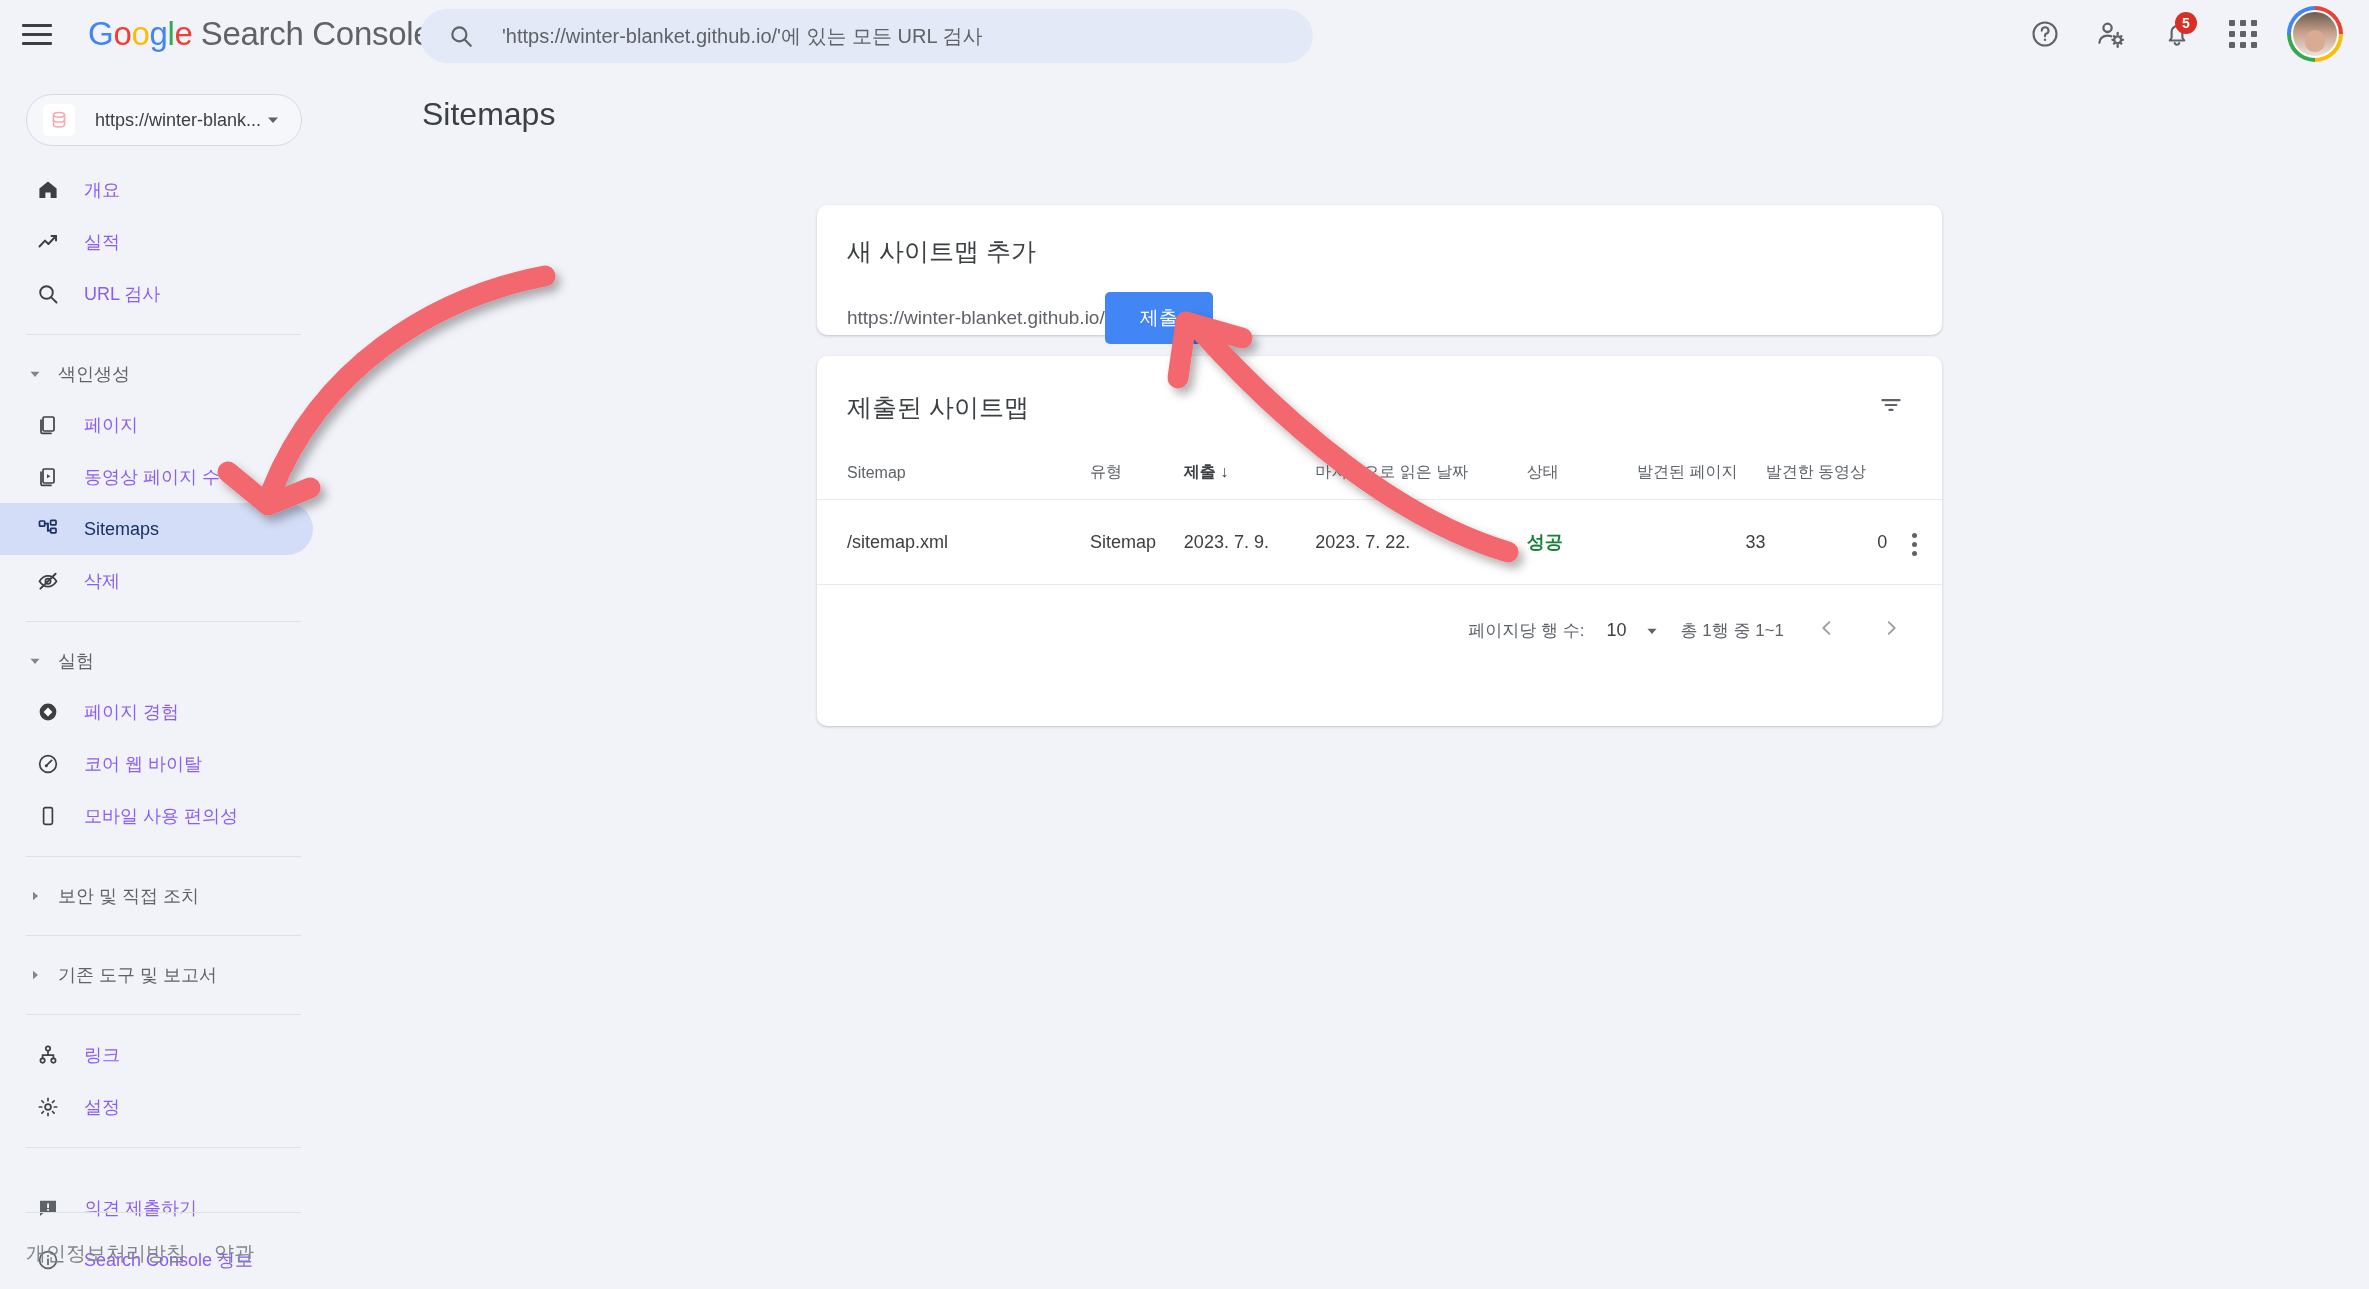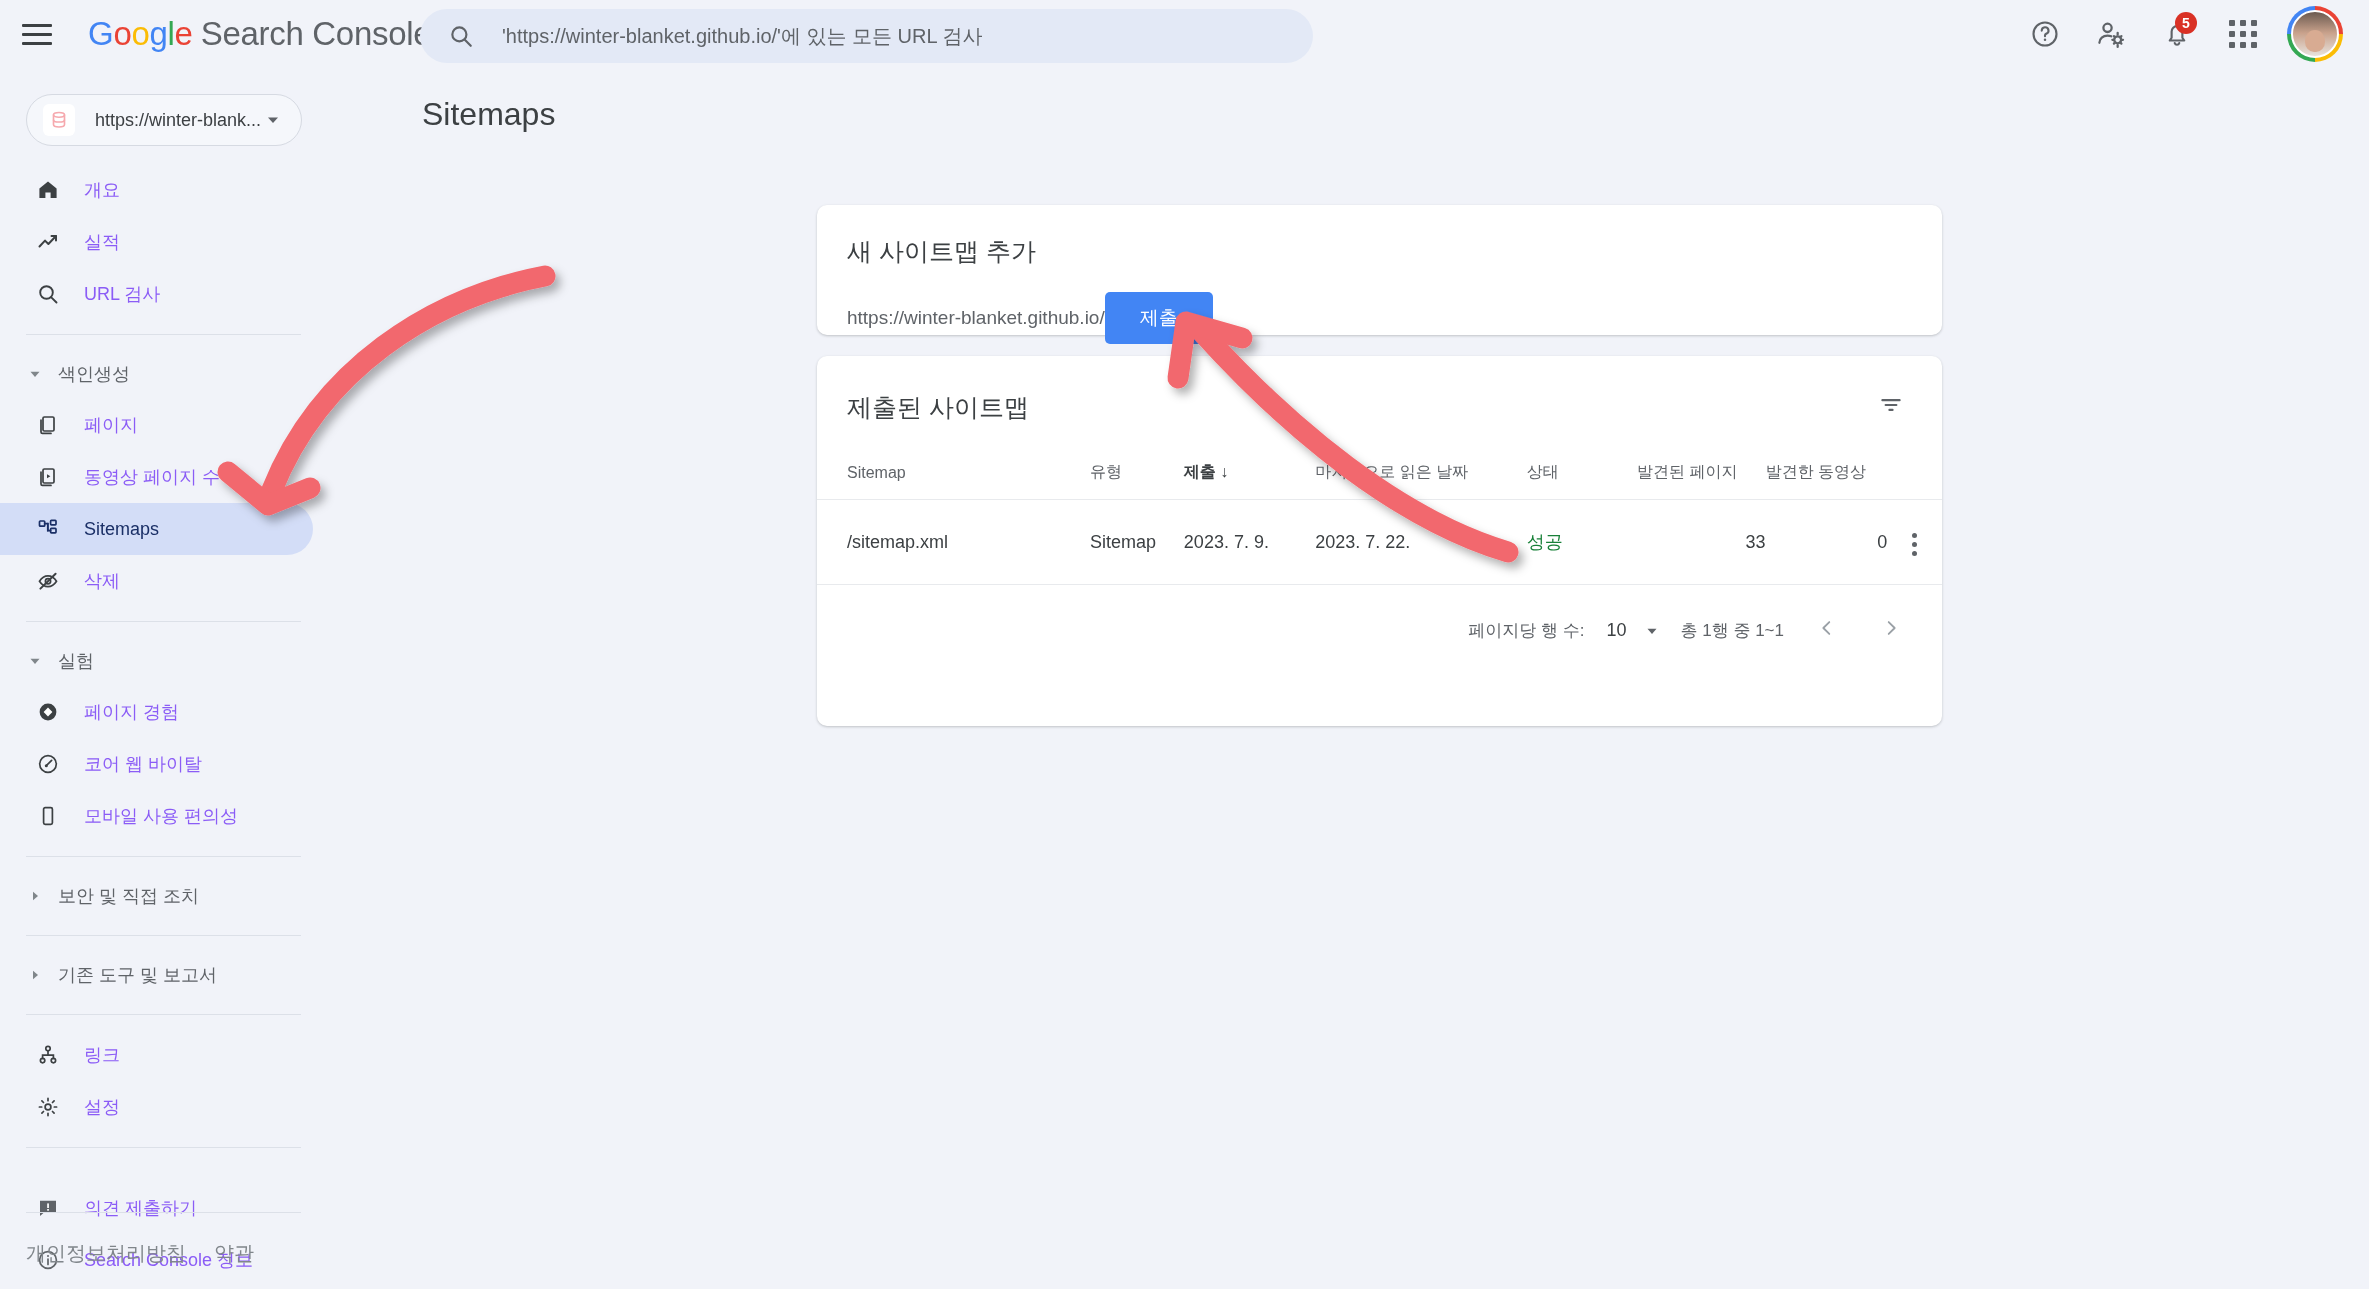--- a/index.html
+++ b/index.html
@@ -203,21 +203,21 @@
     text-align: left; padding: 6px 0 16px 0;
     white-space: nowrap;
   }
   thead th.sorted { color: #3c4043; font-weight: bold; }
   thead th.num, tbody td.num { text-align: right; }
   tbody tr { border-top: 1px solid #E8EAED; border-bottom: 1px solid #E8EAED; }
   tbody td {
     font-size: 18px; color: #3c4043;
     padding: 22px 0; white-space: nowrap;
   }
-  td.status { color: #188038; }
+  td.status { color: #188038; font-weight: bold; }
   .col-sitemap { width: 330px; padding-left: 30px !important; }
   .col-type { width: 105px; }
   .col-sub { width: 150px; }
   .col-read { width: 235px; }
   .col-status { width: 140px; }
   .col-pages { width: 140px; }
   .col-videos { width: 130px; }
   .col-menu { width: 70px; text-align: center; }
   .kebab { cursor: pointer; display: inline-flex; flex-direction: column; gap: 4px; padding: 6px; }
   .kebab i { width: 5px; height: 5px; border-radius: 50%; background: #5F6368; display: block; }

